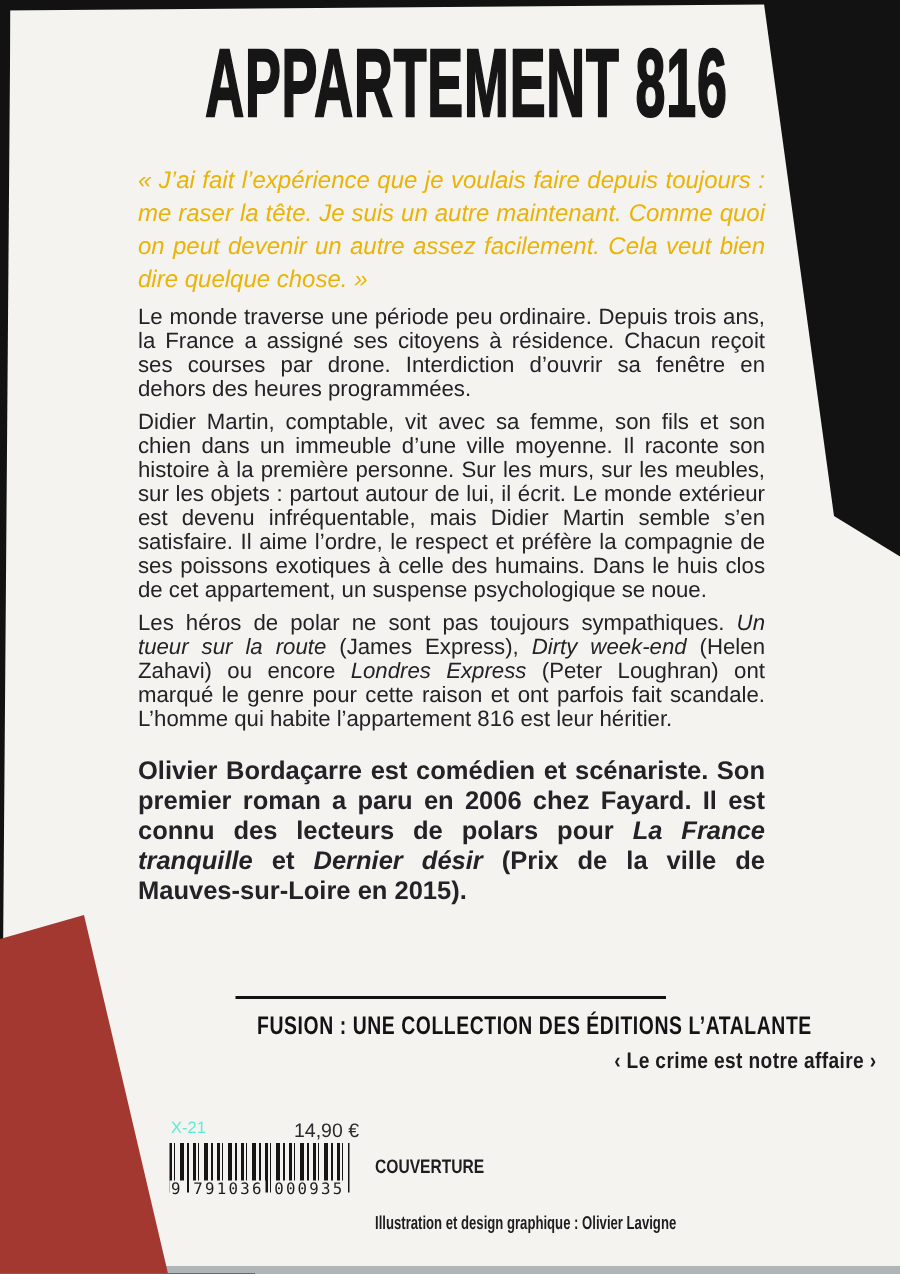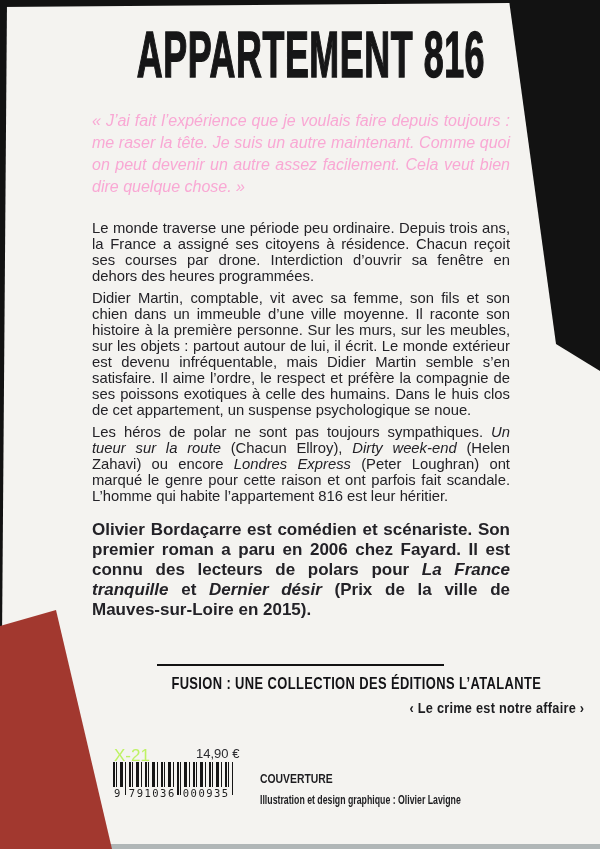--- a/index.html
+++ b/index.html
@@ -22,53 +22,53 @@
 
   
   .title-wrap{position:absolute;left:0;right:0;top:22px;text-align:left;}
   .title{display:inline-block;white-space:nowrap;color:#161617;
     font-size:64px;font-weight:700;line-height:1.05;letter-spacing:1px;
     transform:scaleX(0.56);transform-origin:center;
     -webkit-text-stroke:1.5px #161617;}
 
   
   .text-col{position:absolute;left:92px;width:418px;top:110px;color:#232227;}
-  .quote{margin:0 0 22px 0;font-style:italic;font-size:16px;line-height:22px;
-    text-align:justify;color:#f9a8d4;}
+  .quote{margin:0 0 6px 0;font-style:italic;font-size:16px;line-height:22px;
+    text-align:justify;color:#eab308;}
   .para{margin:0 0 6px 0;font-size:14.8px;line-height:16px;text-align:justify;}
   .bio{margin:16px 0 0 0;font-size:17px;line-height:20px;font-weight:700;text-align:justify;}
 
   
   .divider{position:absolute;left:157px;top:664px;width:287px;height:2px;background:#121212;}
   .collection-wrap{position:absolute;left:0;right:0;top:674px;text-align:right;}
   .collection{display:inline-block;white-space:nowrap;color:#131316;
     font-size:17px;font-weight:700;letter-spacing:0.5px;
     transform:scaleX(0.76);transform-origin:center;}
   .tagline-wrap{position:absolute;left:0;right:0;top:699px;text-align:right;}
   .tagline{display:inline-block;white-space:nowrap;color:#1c1c1f;
     font-size:15px;font-weight:600;letter-spacing:0.3px;
     transform:scaleX(0.85);transform-origin:center;}
 
   
-  .refcode{position:absolute;left:114px;top:746px;font-size:17px;color:#bef264;}
+  .refcode{position:absolute;left:114px;top:746px;font-size:11px;color:#5eead4;}
   .price{position:absolute;left:177px;top:746px;font-size:13px;color:#2a2a2e;margin-left:19px;}
   .barcode{position:absolute;left:113px;top:762px;width:120px;}
   .bars{height:33px;background:
     repeating-linear-gradient(90deg,
       #151515 0px,#151515 2px,#f4f3f0 2px,#f4f3f0 3px,
       #151515 3px,#151515 4px,#f4f3f0 4px,#f4f3f0 7px,
       #151515 7px,#151515 10px,#f4f3f0 10px,#f4f3f0 12px,
       #151515 12px,#151515 13px,#f4f3f0 13px,#f4f3f0 16px);}
   .digits{display:flex;gap:5px;margin-top:-8px;
     font-family:"DejaVu Sans Mono",monospace;font-size:10.5px;color:#1c1c1c;}
   .digits span{background:#f4f3f0;padding:0 1px;letter-spacing:1.5px;}
-  .credits{position:absolute;left:260px;top:769px;color:#1d1d20;}
+  .credits{position:absolute;left:250px;top:769px;color:#1d1d20;}
   .credits .label{display:inline-block;white-space:nowrap;font-size:13px;font-weight:700;
     transform:scaleX(0.8);transform-origin:left;}
-  .credits .line{display:block;margin-top:3px;text-align:right;}
+  .credits .line{display:block;margin-top:19px;text-align:right;}
   .credits .line span{display:inline-block;white-space:nowrap;font-size:12.5px;font-weight:600;
     transform:scaleX(0.7);transform-origin:left;}
 </style>
 </head>
 <body>
 
 <div class="photo">
   <div class="cover"></div>
 
   <div class="edge-top"></div>
@@ -78,21 +78,21 @@
   <div class="spine-red"></div>
 
   <div class="title-wrap">
     <span class="title">APPARTEMENT 816</span>
   </div>
 
   <div class="text-col">
     <p class="quote">« J’ai fait l’expérience que je voulais faire depuis toujours : me raser la tête. Je suis un autre maintenant. Comme quoi on peut devenir un autre assez facilement. Cela veut bien dire quelque chose. »</p>
     <p class="para">Le monde traverse une période peu ordinaire. Depuis trois ans, la France a assigné ses citoyens à résidence. Chacun reçoit ses courses par drone. Interdiction d’ouvrir sa fenêtre en dehors des heures programmées.</p>
     <p class="para">Didier Martin, comptable, vit avec sa femme, son fils et son chien dans un immeuble d’une ville moyenne. Il raconte son histoire à la première personne. Sur les murs, sur les meubles, sur les objets : partout autour de lui, il écrit. Le monde extérieur est devenu infréquentable, mais Didier Martin semble s’en satisfaire. Il aime l’ordre, le respect et préfère la compagnie de ses poissons exotiques à celle des humains. Dans le huis clos de cet appartement, un suspense psychologique se noue.</p>
-    <p class="para"><span>Les héros de polar ne sont pas toujours sympathiques. </span><i>Un tueur sur la route</i><span> (Chacun Ellroy), </span><i>Dirty week-end</i><span> (Helen Zahavi) ou encore </span><i>Londres Express</i><span> (Peter Loughran) ont marqué le genre pour cette raison et ont parfois fait scandale. L’homme qui habite l’appartement 816 est leur héritier.</span></p>
+    <p class="para"><span>Les héros de polar ne sont pas toujours sympathiques. </span><i>Un tueur sur la route</i><span> (James Express), </span><i>Dirty week-end</i><span> (Helen Zahavi) ou encore </span><i>Londres Express</i><span> (Peter Loughran) ont marqué le genre pour cette raison et ont parfois fait scandale. L’homme qui habite l’appartement 816 est leur héritier.</span></p>
     <p class="bio"><span>Olivier Bordaçarre est comédien et scénariste. Son premier roman a paru en 2006 chez Fayard. Il est connu des lecteurs de polars pour </span><i>La France tranquille</i><span> et </span><i>Dernier désir</i><span> (Prix de la ville de Mauves-sur-Loire en 2015).</span></p>
   </div>
 
   <div class="divider"></div>
   <div class="collection-wrap">
     <span class="collection">FUSION : UNE COLLECTION DES ÉDITIONS L’ATALANTE</span>
   </div>
   <div class="tagline-wrap">
     <span class="tagline">‹ Le crime est notre affaire ›</span>
   </div>

